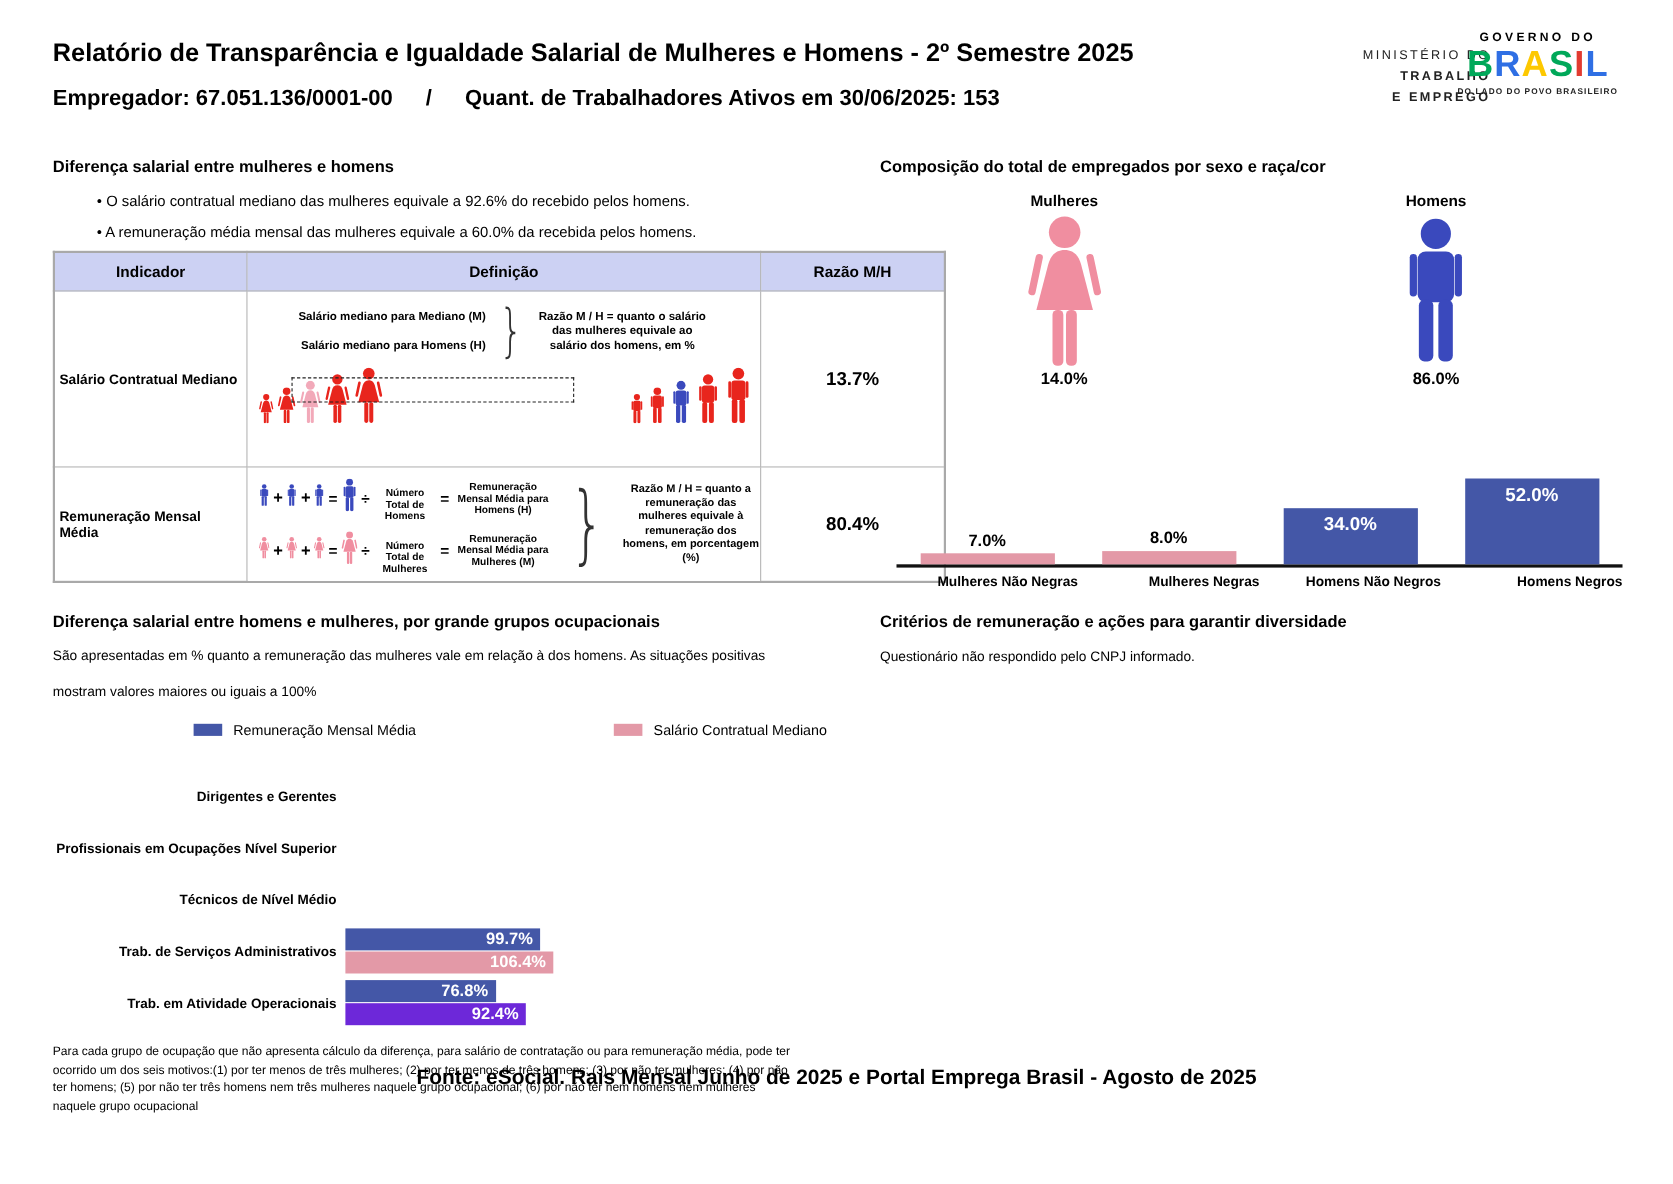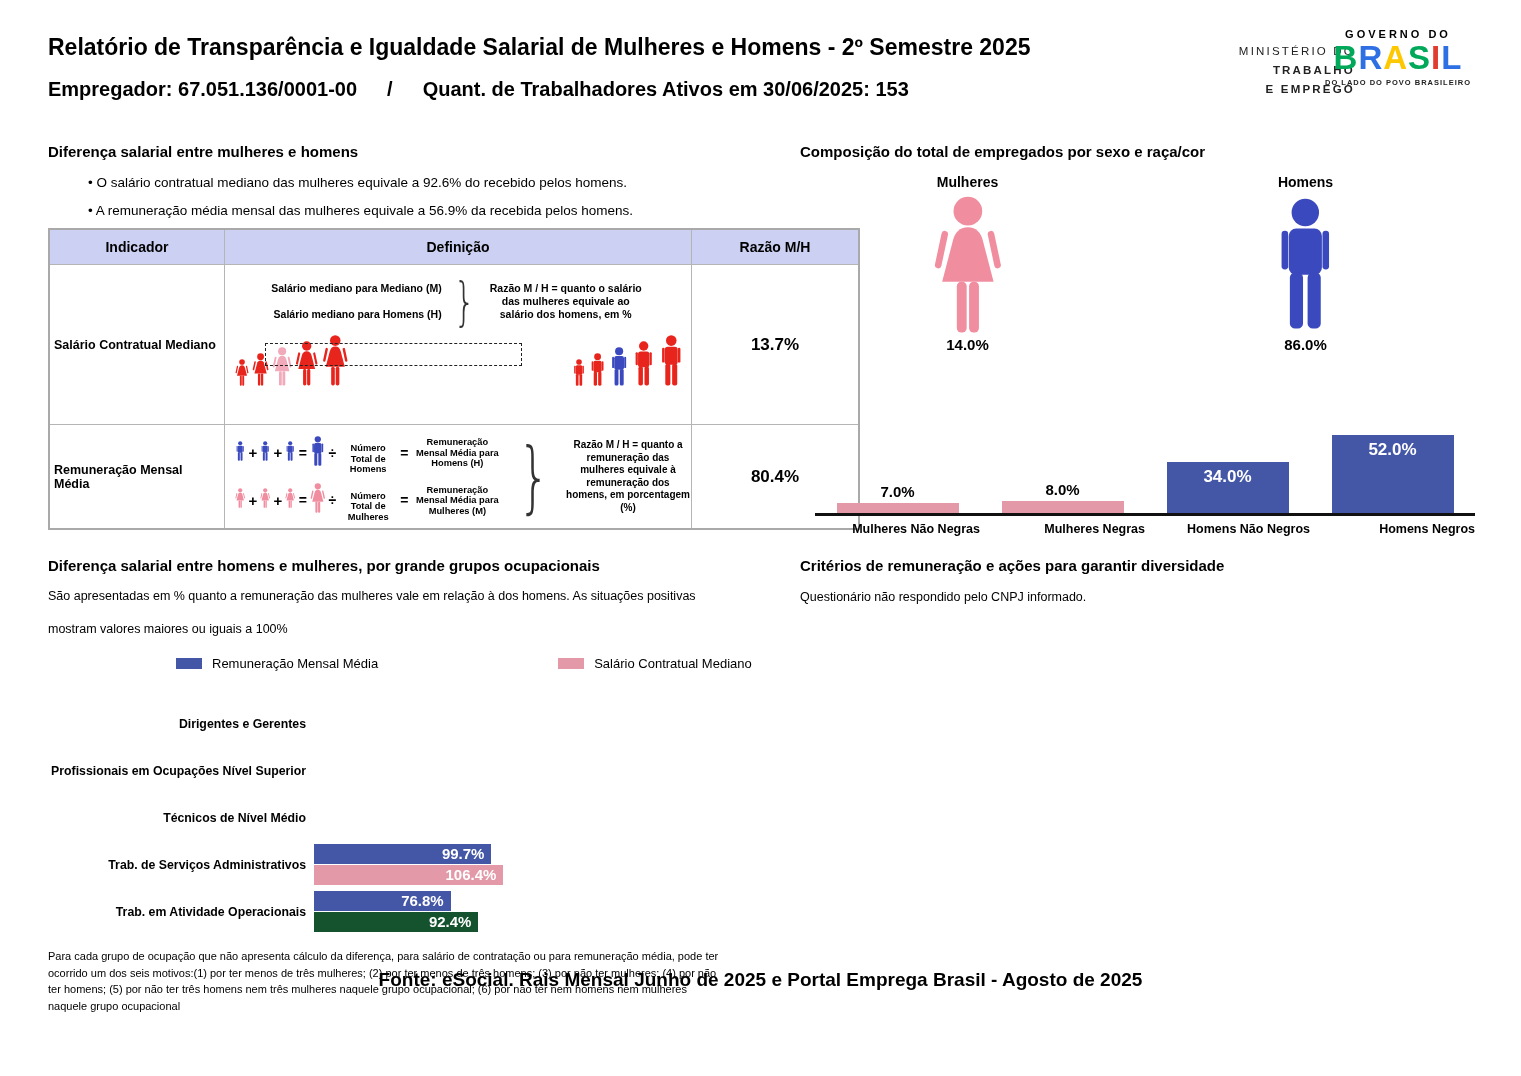--- a/index.html
+++ b/index.html
@@ -89,21 +89,21 @@
   </div>
 
   <div class="abs" id="govlogo">
     <div class="gov-top">GOVERNO DO</div>
     <div class="gov-word" id="gov-word"><span style="color: rgb(0, 168, 89);">B</span><span style="color: rgb(47, 111, 228);">R</span><span style="color: rgb(253, 200, 0);">A</span><span style="color: rgb(0, 168, 89);">S</span><span style="color: rgb(226, 59, 48);">I</span><span style="color: rgb(47, 111, 228);">L</span></div>
     <div class="gov-tag">DO LADO DO POVO BRASILEIRO</div>
   </div>
 
   <div class="abs sec-h" style="left:48px;top:143px;">Diferença salarial entre mulheres e homens</div>
   <div class="abs bullet" style="left:88px;top:175px;">O salário contratual mediano das mulheres equivale a 92.6% do recebido pelos homens.</div>
-  <div class="abs bullet" style="left:88px;top:203px;">A remuneração média mensal das mulheres equivale a 56.9% da recebida pelos homens.</div>
+  <div class="abs bullet" style="left:88px;top:203px;">A remuneração média mensal das mulheres equivale a 60.0% da recebida pelos homens.</div>
 
   <table class="abs" id="ratio-table" style="left:48px;top:228px;">
     <tbody>
         <tr>
       <th>Indicador</th>
       <th>Definição</th>
       <th>Razão M/H</th>
     </tr>
     <tr>
       <td class="ind-cell">Salário Contratual Mediano</td>
@@ -389,21 +389,21 @@
         <div class="occ-label">Trab. de Serviços Administrativos</div>
         <div class="occ-bars">
           <div class="occ-bar" style="width: 177.466px; background: rgb(68, 87, 167);">99.7%</div>
           <div class="occ-bar" style="width: 189.392px; background: rgb(227, 153, 167);">106.4%</div>
         </div>
       </div>
       <div class="occ-row">
         <div class="occ-label">Trab. em Atividade Operacionais</div>
         <div class="occ-bars">
           <div class="occ-bar" style="width: 136.704px; background: rgb(68, 87, 167);">76.8%</div>
-          <div class="occ-bar" style="width: 164.472px; background: #14532d;">92.4%</div>
+          <div class="occ-bar" style="width: 164.472px; background: #6d28d9;">92.4%</div>
         </div>
       </div>
     </div>
 
   <div class="abs sec-h" style="left:800px;top:557px;">Critérios de remuneração e ações para garantir diversidade</div>
   <div class="abs" style="left:800px;top:590px;font-size:12.5px;">Questionário não respondido pelo CNPJ informado.</div>
 
   <div class="abs footnote" style="left:48px;top:948px;width:678px;">Para cada grupo de ocupação que não apresenta cálculo da diferença, para salário de contratação ou para remuneração média, pode ter ocorrido um dos seis motivos:(1) por ter menos de três mulheres; (2) por ter menos de três homens; (3) por não ter mulheres; (4) por não ter homens; (5) por não ter três homens nem três mulheres naquele grupo ocupacional; (6) por não ter nem homens nem mulheres naquele grupo ocupacional</div>
   <div class="abs" id="footer">Fonte: eSocial. Rais Mensal Junho de 2025 e Portal Emprega Brasil - Agosto de 2025</div>
 

